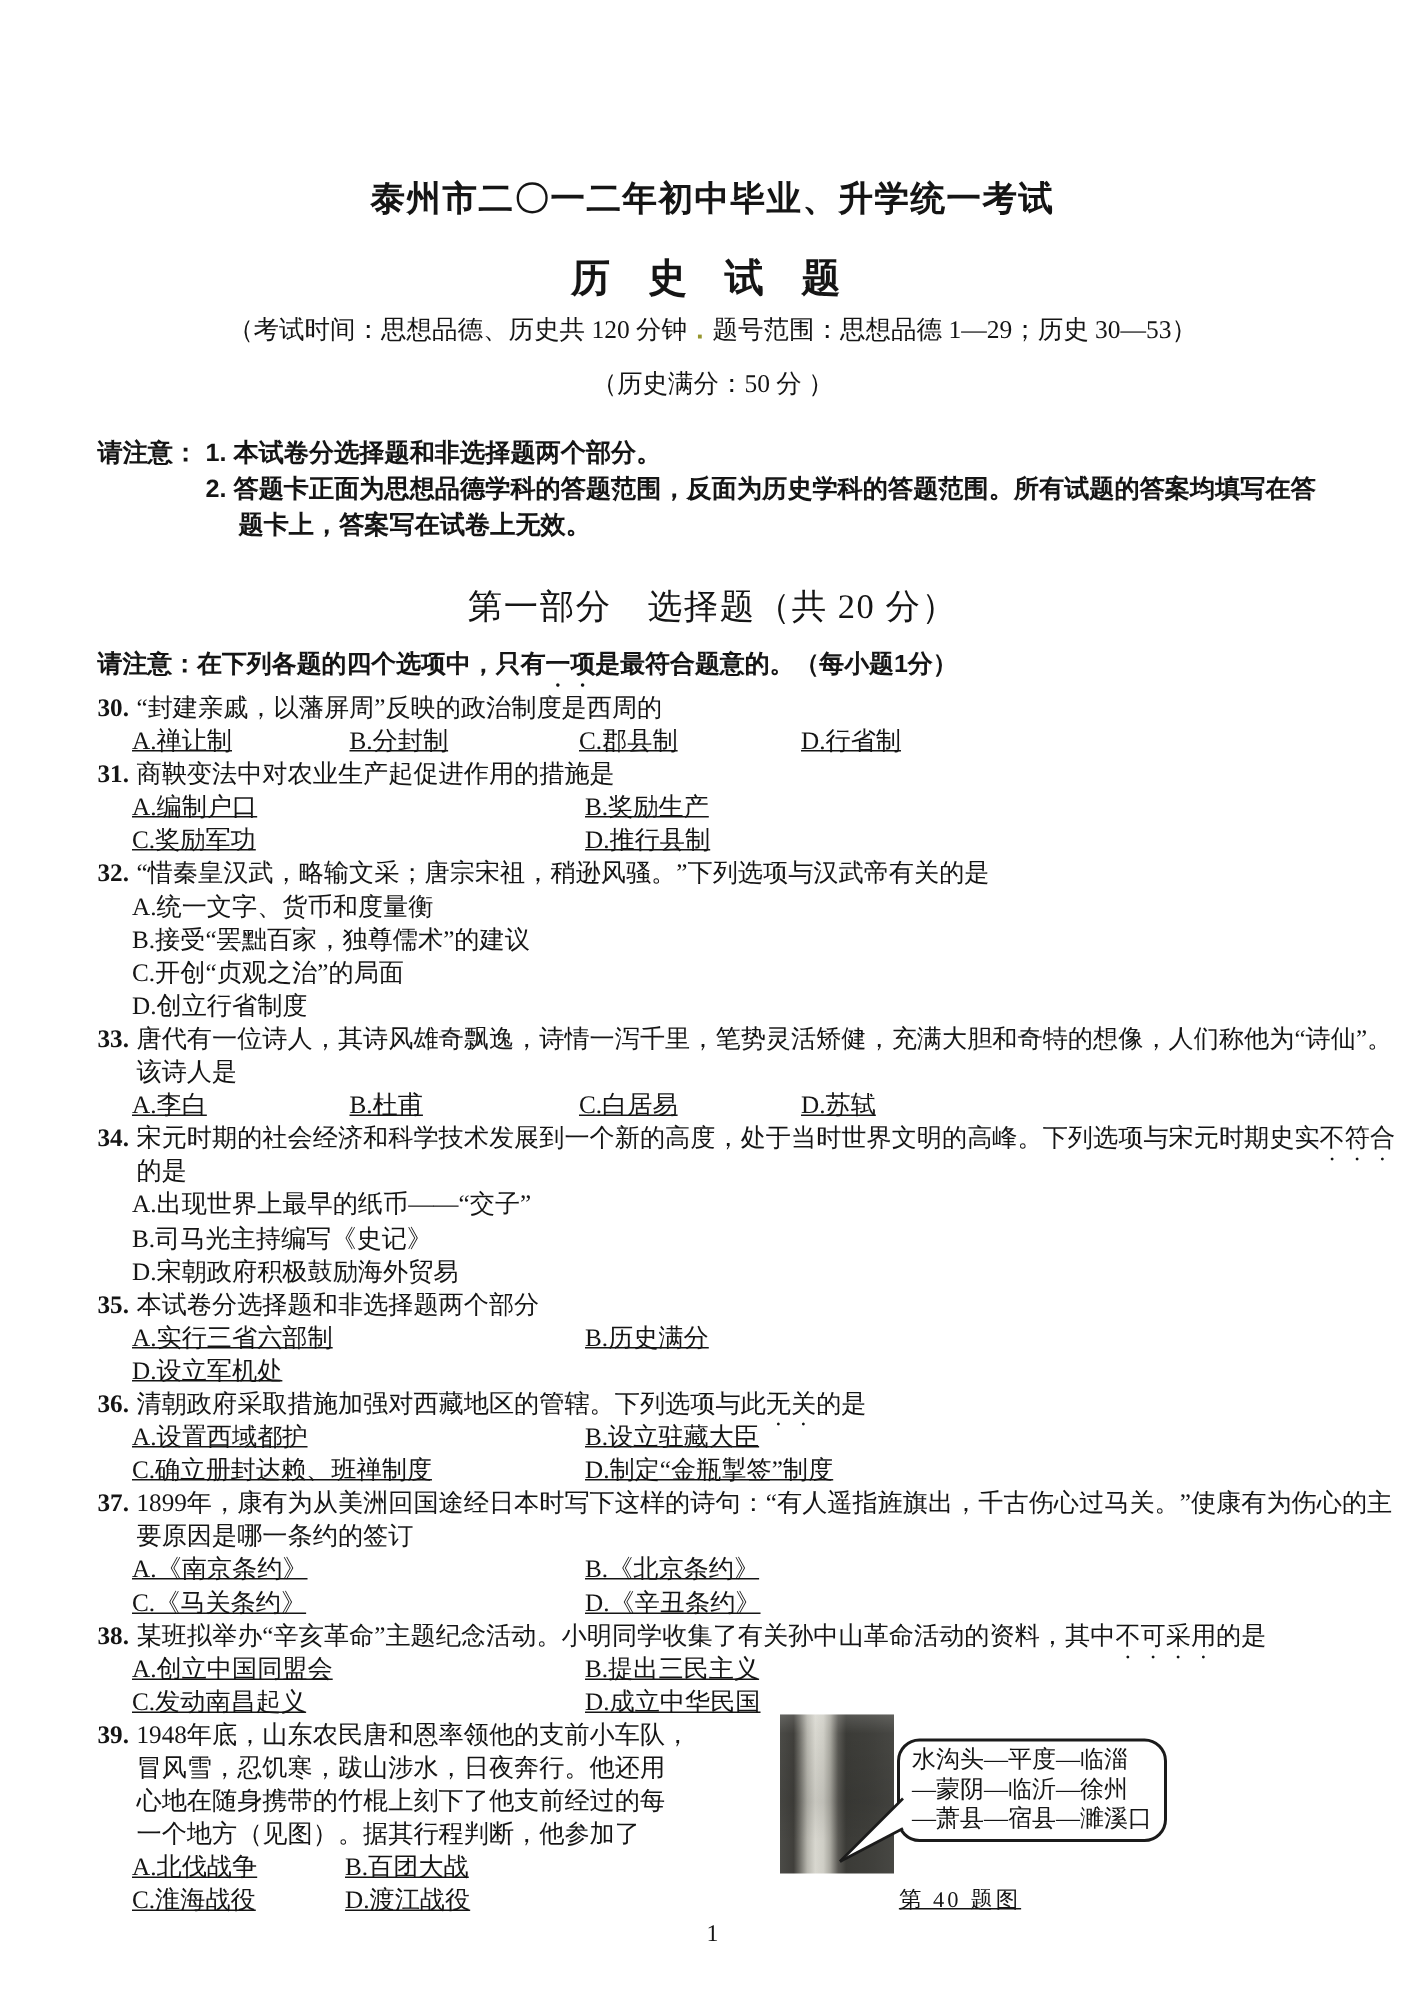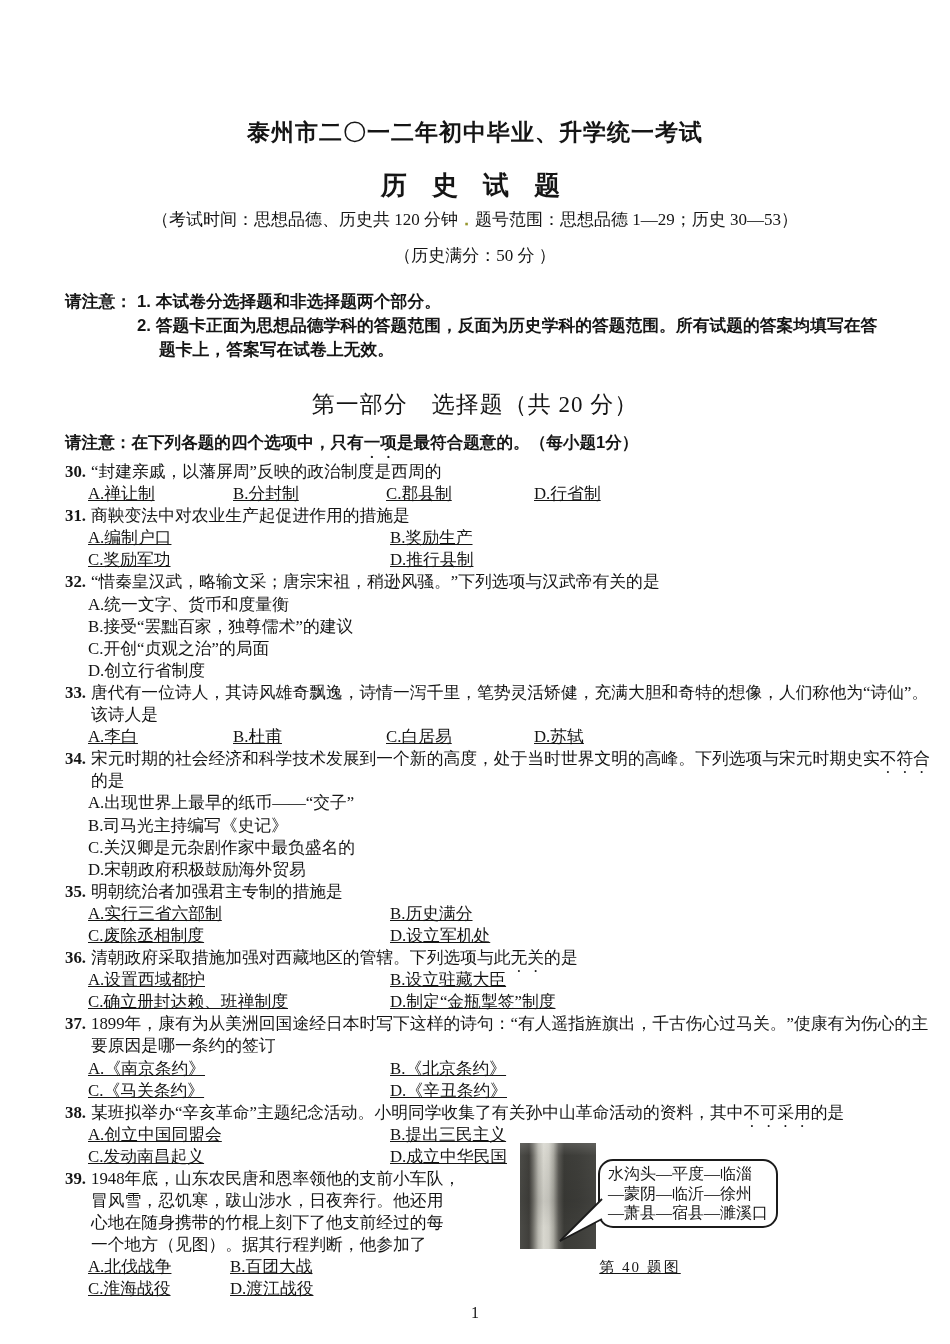--- a/index.html
+++ b/index.html
@@ -156,32 +156,30 @@
         <span>C.白居易</span>
         <span>D.苏轼</span>
       </div>
     </div>
 
     <div class="q">
       <div class="line"><span class="qnum">34.</span><span>宋元时期的社会经济和科学技术发展到一个新的高度，处于当时世界文明的高峰。下列选项与宋元时期史实</span><span class="em-dot">不符合</span></div>
       <div class="line cont">的是</div>
       <div class="line opt1">A.出现世界上最早的纸币——“交子”</div>
       <div class="line opt1">B.司马光主持编写《史记》</div>
-      <div class="line opt1">C.关汉卿是元杂剧作家中最负盛名的</div>
       <div class="line opt1">D.宋朝政府积极鼓励海外贸易</div>
     </div>
 
     <div class="q">
-      <div class="line"><span class="qnum">35.</span><span>明朝统治者加强君主专制的措施是</span></div>
+      <div class="line"><span class="qnum">35.</span><span>本试卷分选择题和非选择题两个部分</span></div>
       <div class="line opts opts2">
         <span>A.实行三省六部制</span>
         <span>B.历史满分</span>
       </div>
       <div class="line opts opts2">
-        <span>C.废除丞相制度</span>
         <span>D.设立军机处</span>
       </div>
     </div>
 
     <div class="q">
       <div class="line"><span class="qnum">36.</span><span>清朝政府采取措施加强对西藏地区的管辖。下列选项与此</span><span class="em-dot">无关</span><span>的是</span></div>
       <div class="line opts opts2">
         <span>A.设置西域都护</span>
         <span>B.设立驻藏大臣</span>
       </div>

